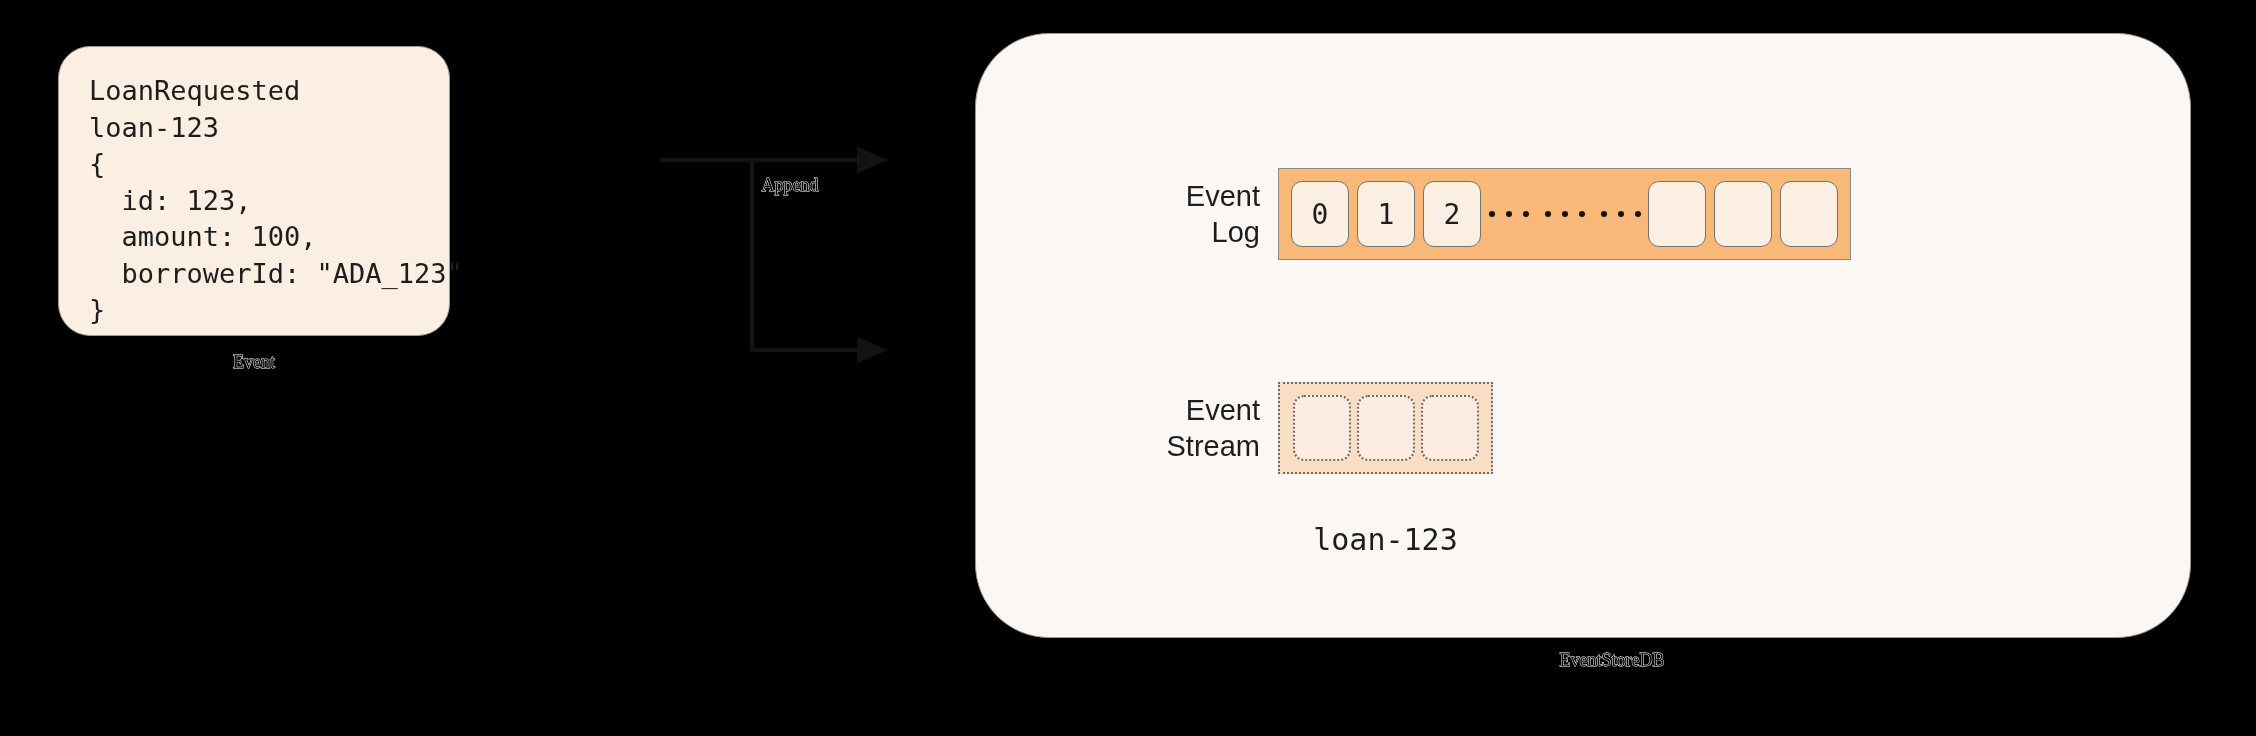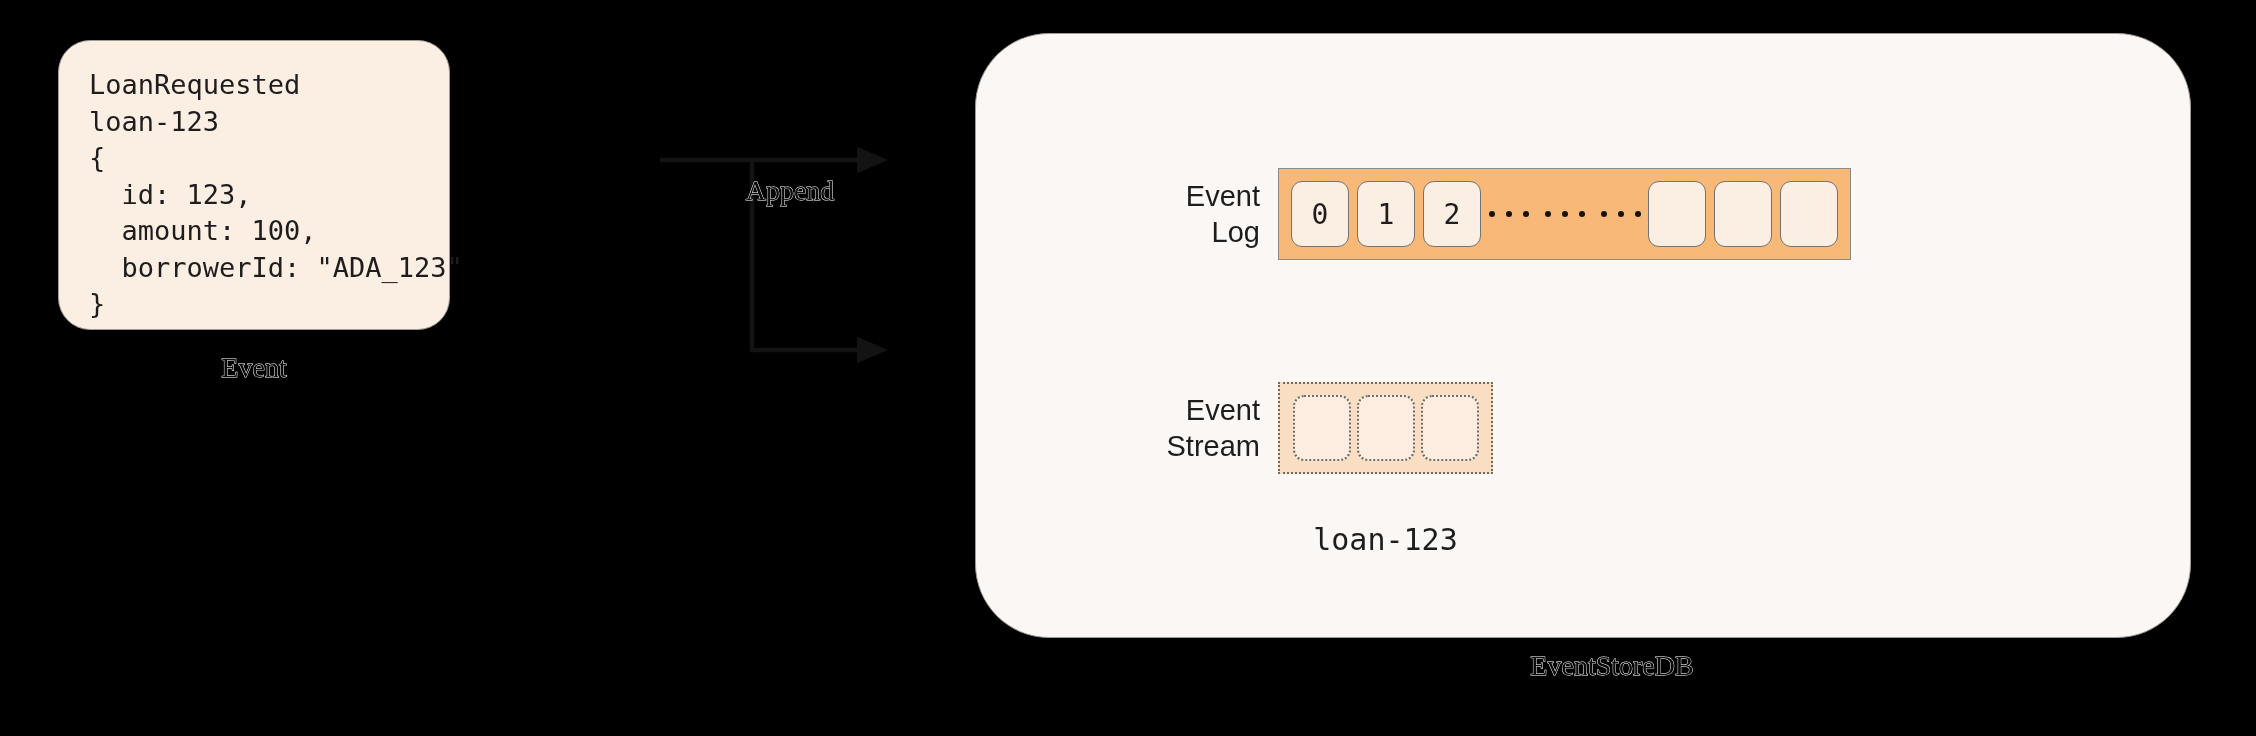--- a/index.html
+++ b/index.html
@@ -13,42 +13,42 @@
     height: 736px;
     position: relative;
     overflow: hidden;
     font-family: "Liberation Sans", sans-serif;
   }
 
   
   #event-card {
     position: absolute;
     left: 58px;
-    top: 40px;
+    top: 46px;
     width: 392px;
     height: 290px;
     background: #FBEEE2;
     border: 1.5px solid #9e9a96;
     border-radius: 32px;
     box-sizing: border-box;
     padding: 26px 30px 20px 30px;
   }
   #event-card .code {
     font-family: "DejaVu Sans Mono", "Liberation Mono", monospace;
     font-size: 27px;
     line-height: 36.5px;
     color: #1d1d1d;
     white-space: pre;
     letter-spacing: 0px;
   }
 
   .outline-label {
     position: absolute;
     font-family: "Liberation Serif", serif;
-    font-size: 28px;
+    font-size: 18px;
     color: #0a0a0a;
     -webkit-text-stroke: 0.9px #ffffff;
     paint-order: stroke fill;
     text-align: center;
     white-space: nowrap;
   }
   #event-card-label {
     left: 58px;
     top: 352px;
     width: 392px;

